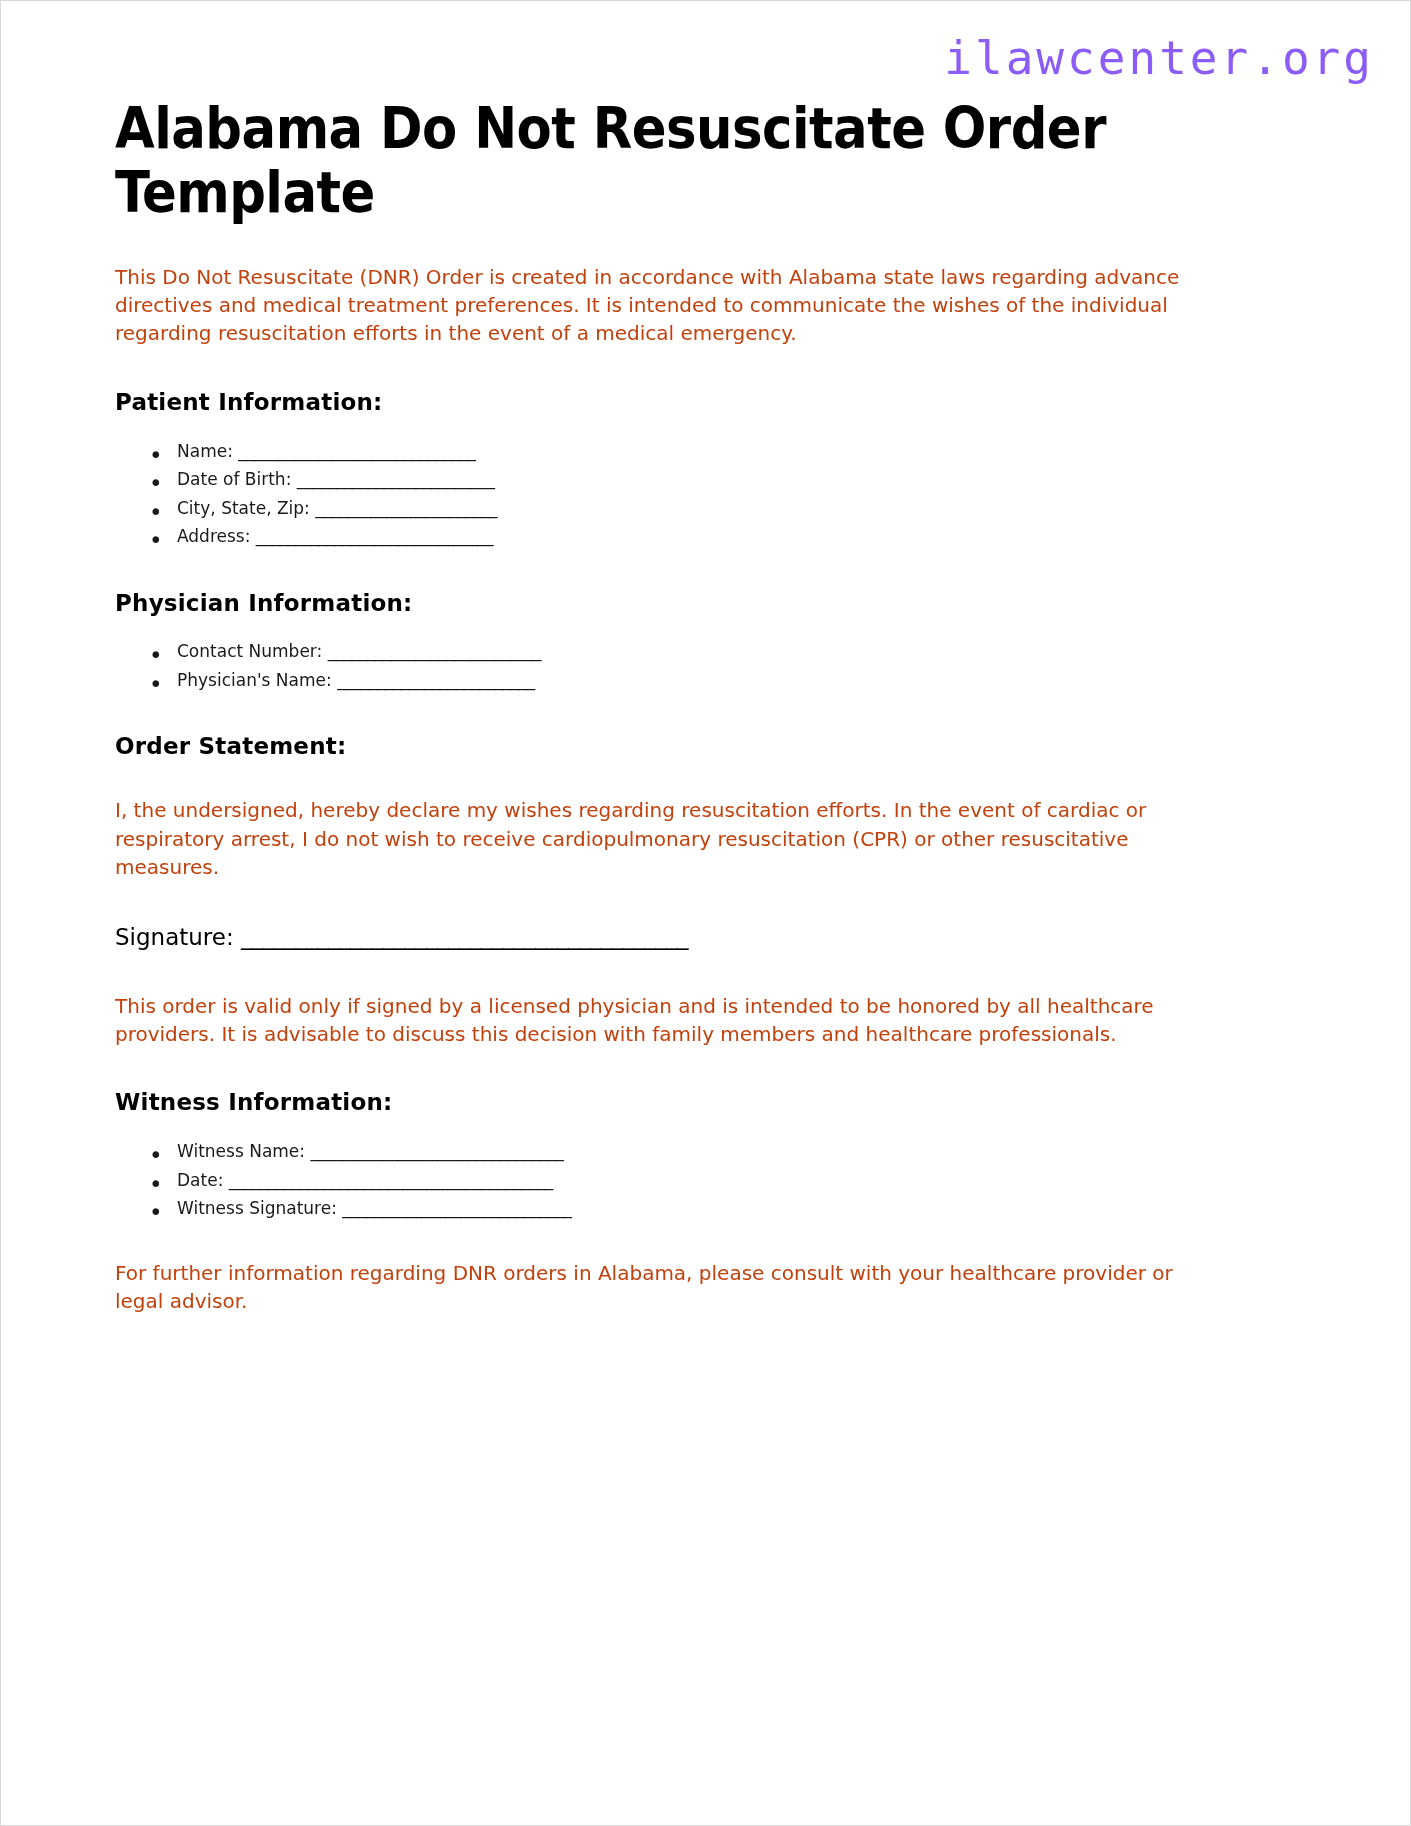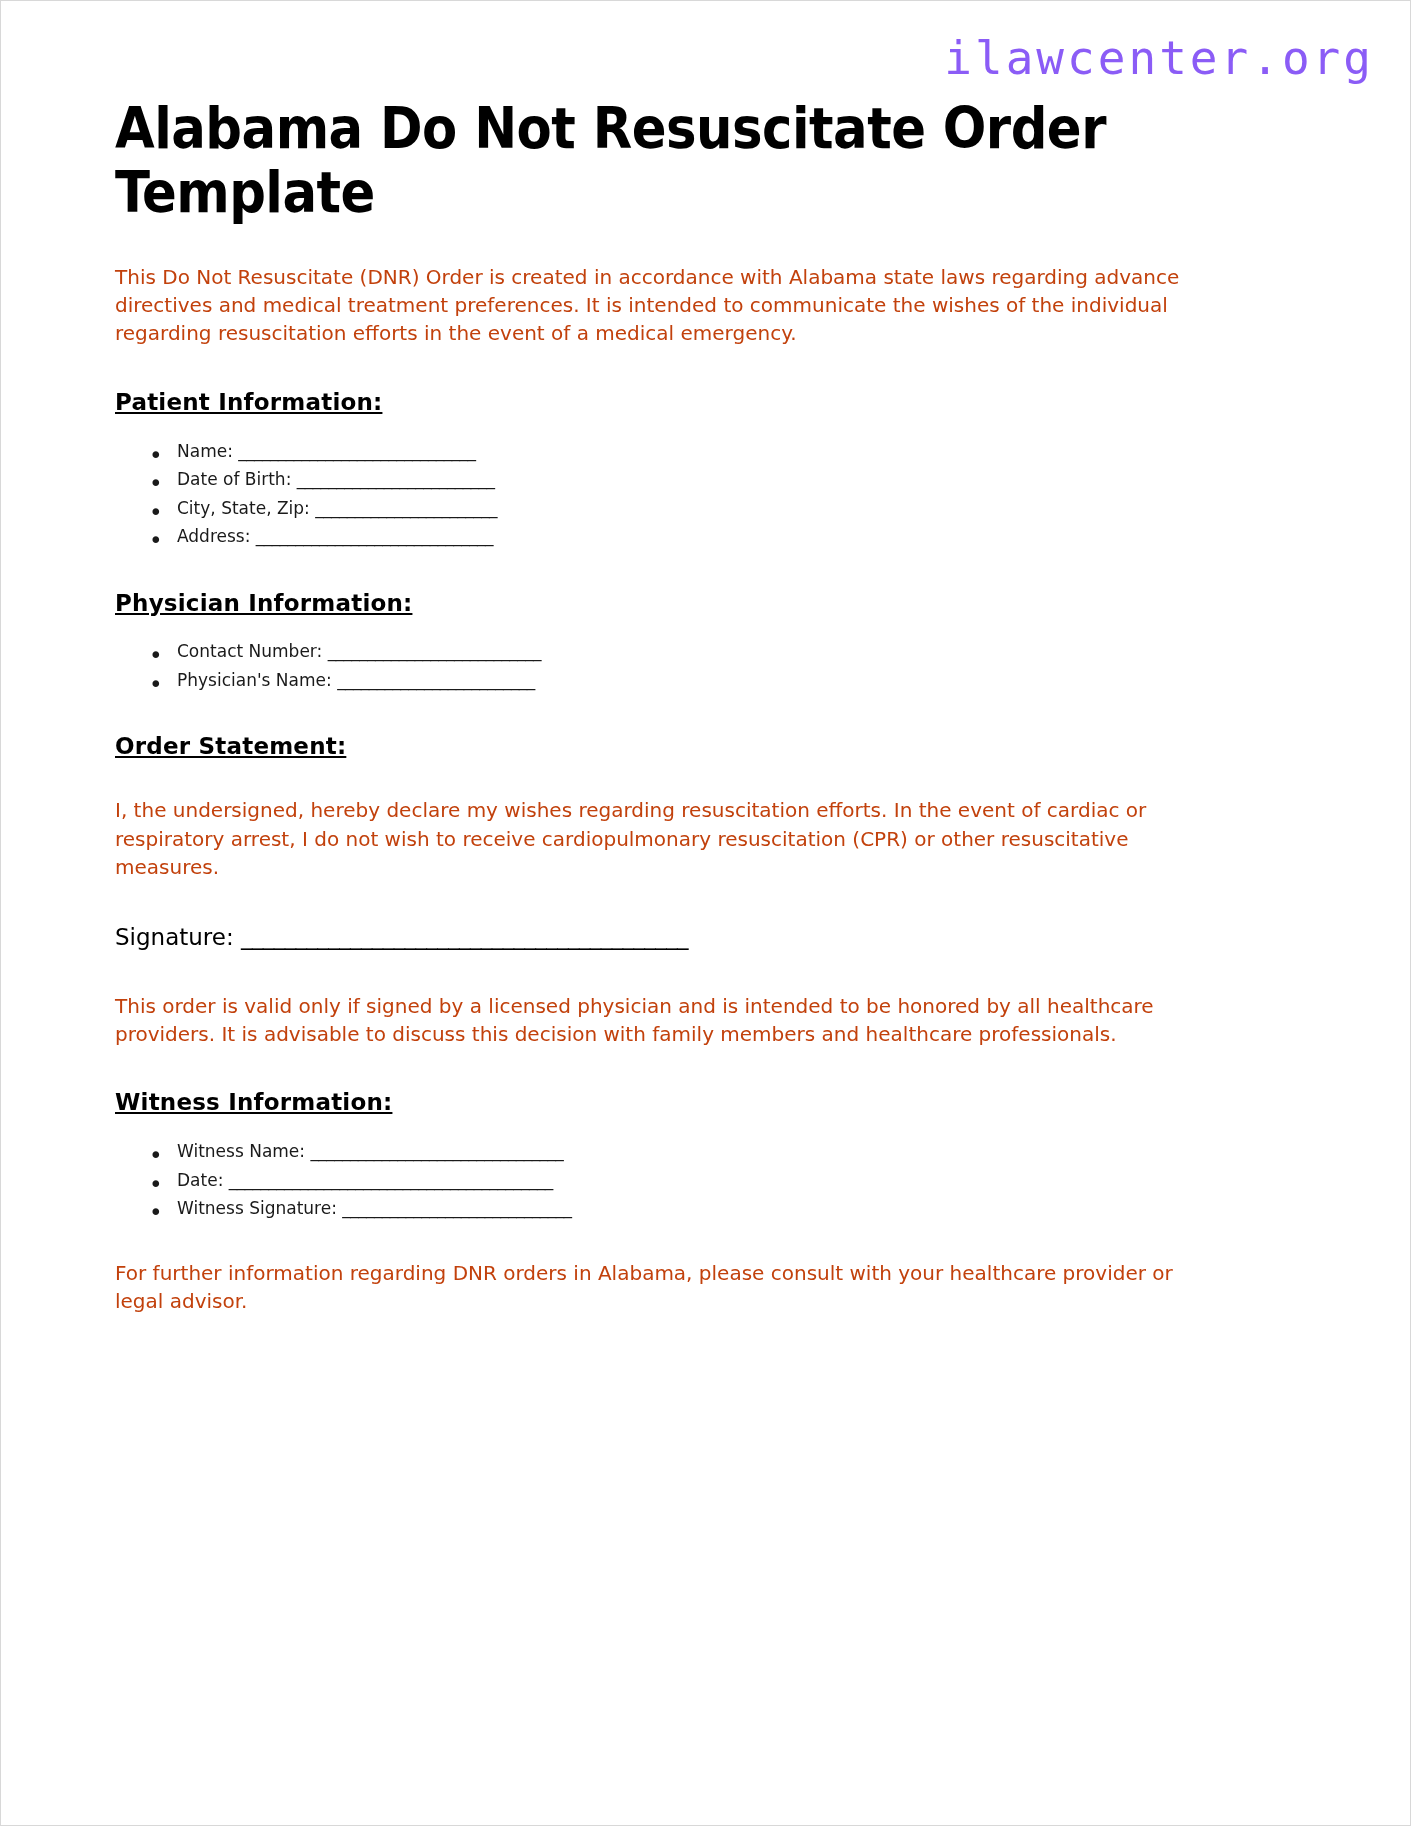--- a/index.html
+++ b/index.html
@@ -57,21 +57,20 @@
   p.para.tight {
     margin-top: 34px;
   }
   h2.section {
     margin: 40px 0 0 0;
     font-size: 23px;
     font-weight: bold;
     line-height: 1.3;
     color: #000000;
     letter-spacing: 0.2px;
-    text-decoration: underline;
   }
   ul.fields {
     margin: 22px 0 0 0;
     padding: 0 0 0 62px;
     list-style: none;
   }
   ul.fields li {
     position: relative;
     font-size: 17px;
     line-height: 1.38;

